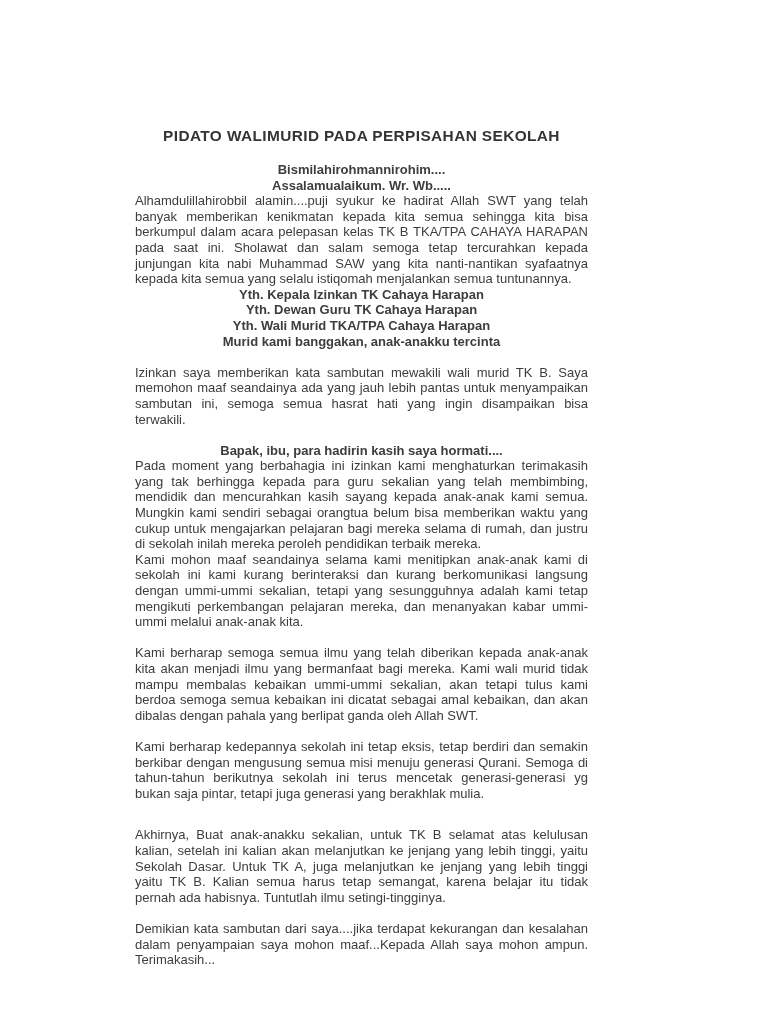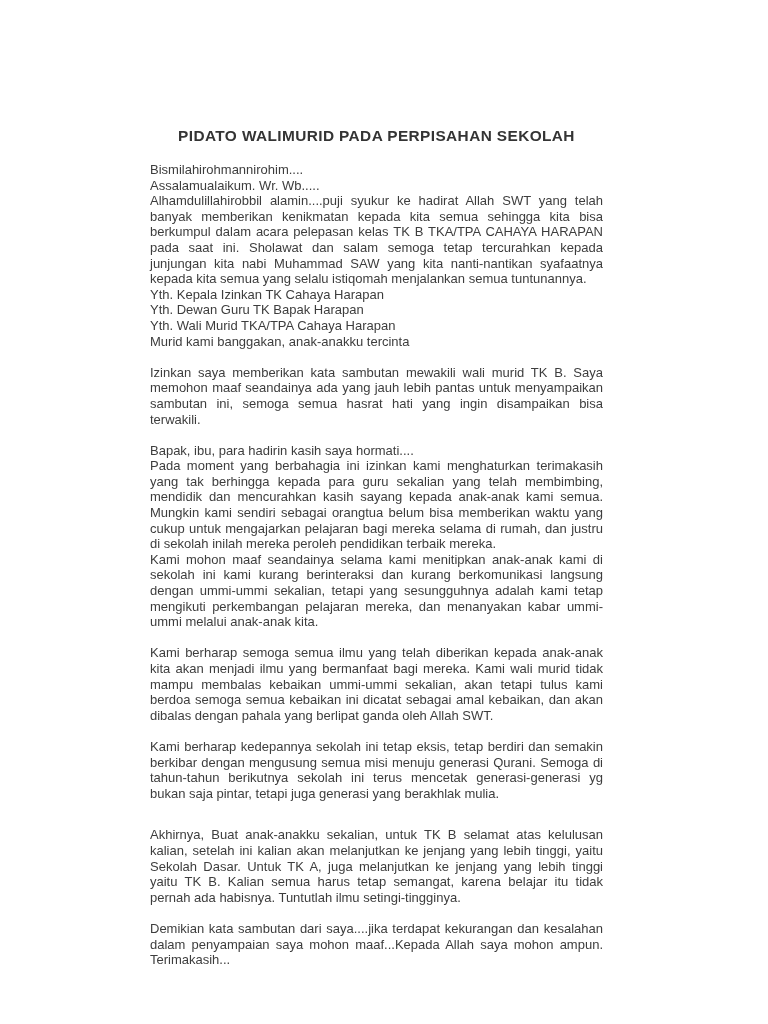--- a/index.html
+++ b/index.html
@@ -11,21 +11,21 @@
     position: relative;
     width: 768px;
     height: 1024px;
     background: #ffffff;
     overflow: hidden;
     font-family: "Liberation Sans", sans-serif;
     color: #3d3d3d;
   }
   .content {
     position: absolute;
-    left: 150px;
+    left: 135px;
     top: 127px;
     width: 453px;
   }
   .doc-title {
     margin: 0 0 17px 0;
     font-size: 15.4px;
     font-weight: bold;
     letter-spacing: 0.4px;
     text-align: center;
     white-space: nowrap;
@@ -34,21 +34,22 @@
   p {
     margin: 0;
     font-size: 13px;
     line-height: 15.6px;
   }
   .para {
     text-align: justify;
     text-justify: inter-word;
   }
   .line {
-    text-align: left;
+    text-align: center;
+    font-weight: bold;
   }
   .gap1 { margin-top: 15.6px; }
   .gap2 { margin-top: 26px; }
 </style>
 </head>
 <body>
 
 <div class="page">
   <div class="content">
 
@@ -56,21 +57,21 @@
 
     <p class="line">Bismilahirohmannirohim....</p>
 
     <p class="line">Assalamualaikum. Wr. Wb.....</p>
 
     <p class="para">Alhamdulillahirobbil alamin....puji syukur ke hadirat Allah SWT yang telah banyak memberikan kenikmatan kepada kita semua sehingga kita bisa berkumpul dalam acara pelepasan kelas TK B TKA/TPA CAHAYA HARAPAN pada saat ini. Sholawat dan salam semoga tetap tercurahkan kepada junjungan kita nabi Muhammad SAW yang kita nanti-nantikan syafaatnya kepada kita semua yang selalu istiqomah menjalankan semua tuntunannya.</p>
 
 
     <p class="line">Yth. Kepala Izinkan TK Cahaya Harapan</p>
 
-    <p class="line">Yth. Dewan Guru TK Bapak Harapan</p>
+    <p class="line">Yth. Dewan Guru TK Cahaya Harapan</p>
 
 
     <p class="line">Yth. Wali Murid TKA/TPA Cahaya Harapan</p>
 
     <p class="line">Murid kami banggakan, anak-anakku tercinta</p>
 
     <p class="para gap1">Izinkan saya memberikan kata sambutan mewakili wali murid TK B. Saya memohon maaf seandainya ada yang jauh lebih pantas untuk menyampaikan sambutan ini, semoga semua hasrat hati yang ingin disampaikan bisa terwakili.</p>
 
     <p class="line gap1">Bapak, ibu, para hadirin kasih saya hormati....</p>
 

